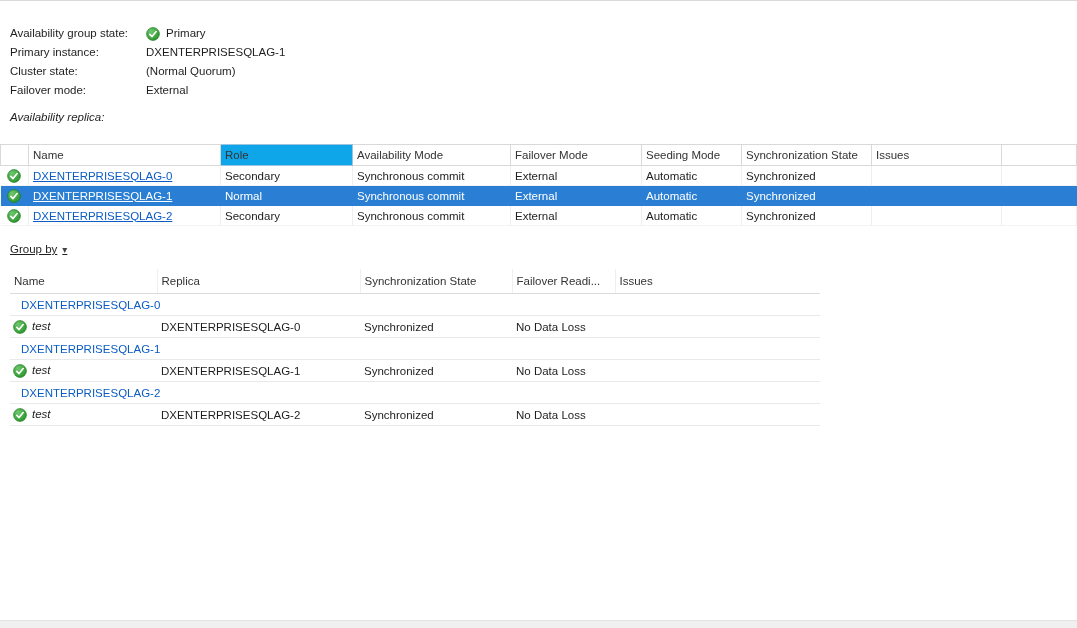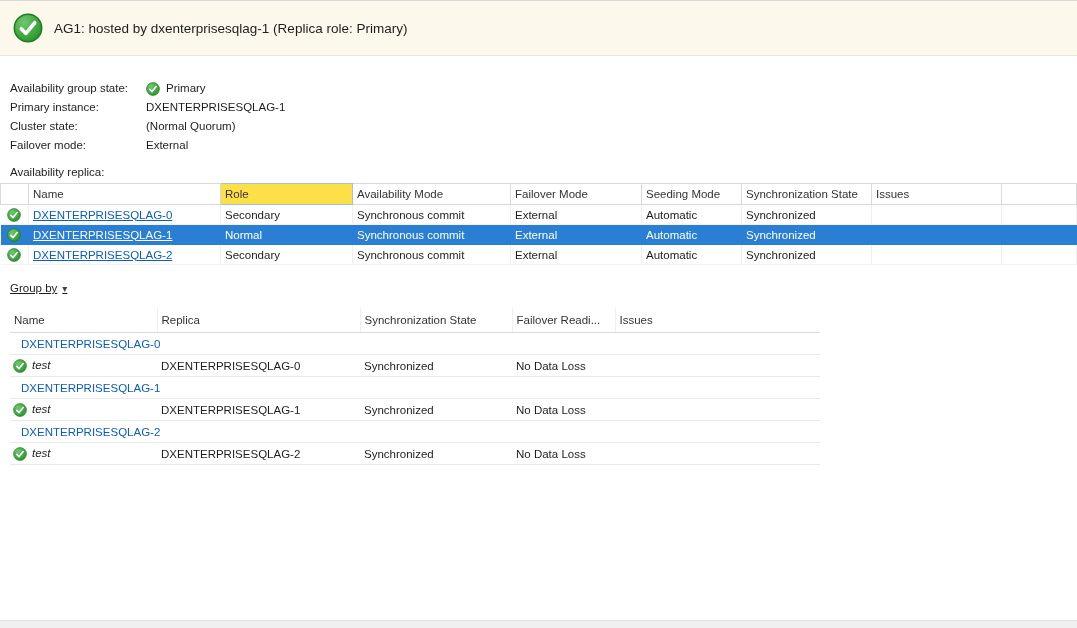--- a/index.html
+++ b/index.html
@@ -18,30 +18,30 @@
   .hdr-title{font-size:13.5px;color:#1e1e1e;}
   
   .chk{width:14px;height:14px;display:inline-block;vertical-align:middle;}
   
   .summary{padding:23px 0 0 10px;}
   .srow{display:flex;align-items:center;height:19px;line-height:19px;}
   .slabel{width:136px;color:#1e1e1e;flex:0 0 auto;font-size:11.5px;}
   .sval{color:#1e1e1e;font-size:11.5px;}
   .srow .chk{margin-right:6px;}
   
-  .sect-label{margin:11px 0 5px 10px;font-size:11.5px;color:#1e1e1e;}
+  .sect-label{margin:11px 0 21px 10px;font-size:11.5px;color:#1e1e1e;font-style:italic;}
   
   table{border-collapse:collapse;table-layout:fixed;}
   .rtable{width:1077px;font-size:11.5px;}
   .rtable th{
     font-weight:normal;text-align:left;height:20px;padding:0 4px;
     border:1px solid #d9d9d9;background:#ffffff;color:#333;
     white-space:nowrap;overflow:hidden;cursor:default;
   }
-  .rtable th.sorted{background:#fde047;border-color:#9cc3e0;}
+  .rtable th.sorted{background:#0ea5e9;border-color:#9cc3e0;}
   .rtable td{
     height:19px;padding:0 4px;border-right:1px solid #efefef;
     border-bottom:1px solid #f3f3f3;white-space:nowrap;overflow:hidden;
     color:#1e1e1e;
   }
   .rtable td.icon-cell, .rtable th.icon-cell{padding:0;text-align:center;}
   .rtable a{color:#0b5cc4;text-decoration:underline;cursor:pointer;}
   tr.selected td{background:#2a7fd4;color:#ffffff;border-right-color:#2a7fd4;border-bottom-color:#2a7fd4;}
   tr.selected a{color:#ffffff;}
   
@@ -77,26 +77,20 @@
     <symbol id="checkcircle" viewBox="0 0 16 16">
       <circle cx="8" cy="8" r="7.3" fill="url(#grn)" stroke="#1f7a24" stroke-width="0.8"></circle>
       <path d="M4.4 8.4 L6.9 10.9 L11.6 5.2" fill="none" stroke="#ffffff" stroke-width="1.9" stroke-linecap="round" stroke-linejoin="round"></path>
     </symbol>
   </defs>
 </svg>
 
 <div class="window">
 
   
-  <div class="hdr">
-    <svg class="chk chk-big">
-        <use href="#checkcircle"></use>
-      </svg>
-    <span class="hdr-title">AG1: hosted by dxenterprisesqlag-1 (Replica role: Primary)</span>
-  </div>
 
   
   <div class="summary">
     <div class="srow">
       <span class="slabel">Availability group state:</span>
       <svg class="chk">
           <use href="#checkcircle"></use>
         </svg>
       <span class="sval">Primary</span>
     </div>

